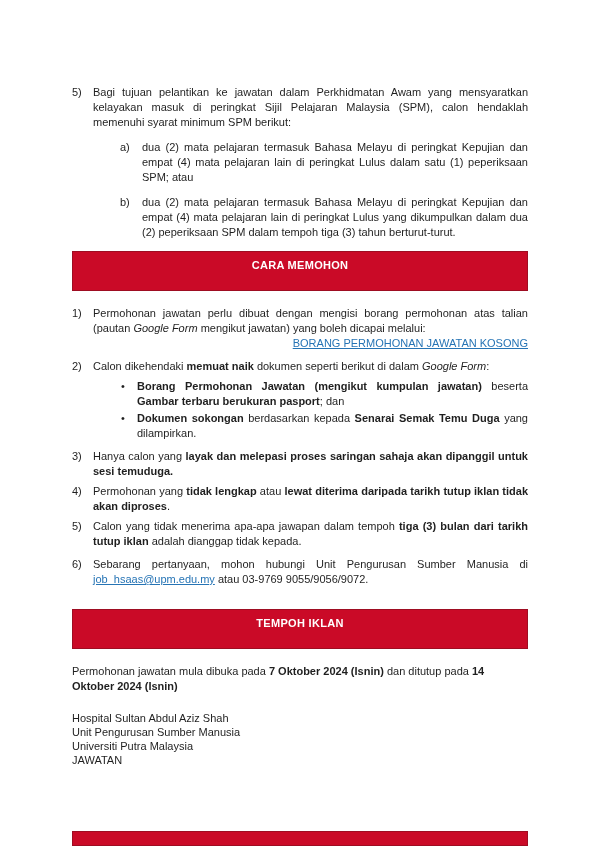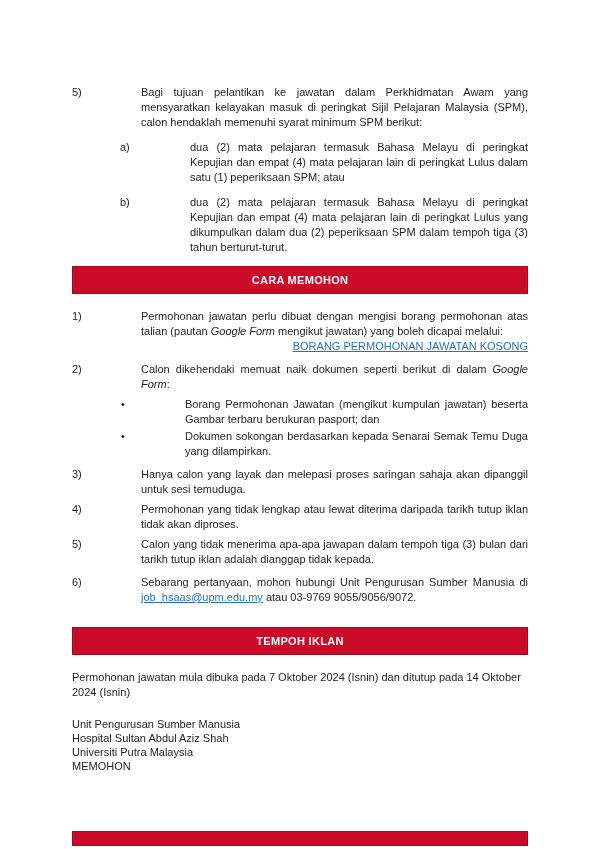--- a/index.html
+++ b/index.html
@@ -13,33 +13,33 @@
     width:600px;height:849px;background:#ffffff;overflow:hidden;
     font-family:"Liberation Sans", sans-serif;
     color:var(--ink);
     -webkit-font-smoothing:antialiased;
   }
   .page{position:relative;width:600px;height:849px;background:#ffffff;}
   .content{position:absolute;left:72px;right:72px;top:85px;font-size:11px;line-height:15px;}
   .jt{text-align:justify;}
   .li{display:flex;}
   .li .num{flex:0 0 21px;}
-  .li .body{flex:1 1 auto;margin-left:48px;}
+  .li .body{flex:1 1 auto;}
   .sub{margin-left:48px;}
   .sub .num{flex:0 0 22px;}
   .bullet{margin-left:49px;}
   .bullet .num{flex:0 0 16px;}
-  .b{font-weight:normal;}
+  .b{font-weight:bold;}
   .i{font-style:italic;}
   .link{color:var(--link);text-decoration:underline;cursor:pointer;}
   .banner{
     background:var(--red);
     border:1px solid var(--red-dark);
     box-sizing:border-box;
-    height:28px;line-height:26px;
+    height:40px;line-height:26px;
     text-align:center;color:#ffffff;font-weight:bold;
     font-size:11px;letter-spacing:.3px;
   }
   .linkline{margin-left:21px;margin-top:0px;text-align:right;}
   .addr div{line-height:14px;}
   .bottom-sliver{
     position:absolute;left:72px;right:72px;top:831px;height:15px;
     background:var(--red);border:1px solid var(--red-dark);box-sizing:border-box;
   }
   .mt5{margin-top:5px;}  .mt8{margin-top:8px;}  .mt10{margin-top:10px;}
@@ -109,22 +109,22 @@
     <div class="li jt mt8">
       <span class="num">6)</span>
       <div class="body"><span>Sebarang pertanyaan, mohon hubungi Unit Pengurusan Sumber Manusia di </span><a class="link" href="#">job_hsaas@upm.edu.my</a><span> atau 03-9769 9055/9056/9072.</span></div>
     </div>
 
     <div class="banner mt22">TEMPOH IKLAN</div>
 
     <div class="mt15"><span>Permohonan jawatan mula dibuka pada </span><span class="b">7 Oktober 2024 (Isnin)</span><span> dan ditutup pada </span><span class="b">14 Oktober 2024 (Isnin)</span></div>
 
     <div class="addr mt17">
+      <div>Hospital Sultan Abdul Aziz Shah</div>
       <div>Unit Pengurusan Sumber Manusia</div>
-      <div>Hospital Sultan Abdul Aziz Shah</div>
       <div>Universiti Putra Malaysia</div>
-      <div>MEMOHON</div>
+      <div>JAWATAN</div>
     </div>
 
   </div>
 
   <div class="bottom-sliver"></div>
 </div>
 
 </body></html>

